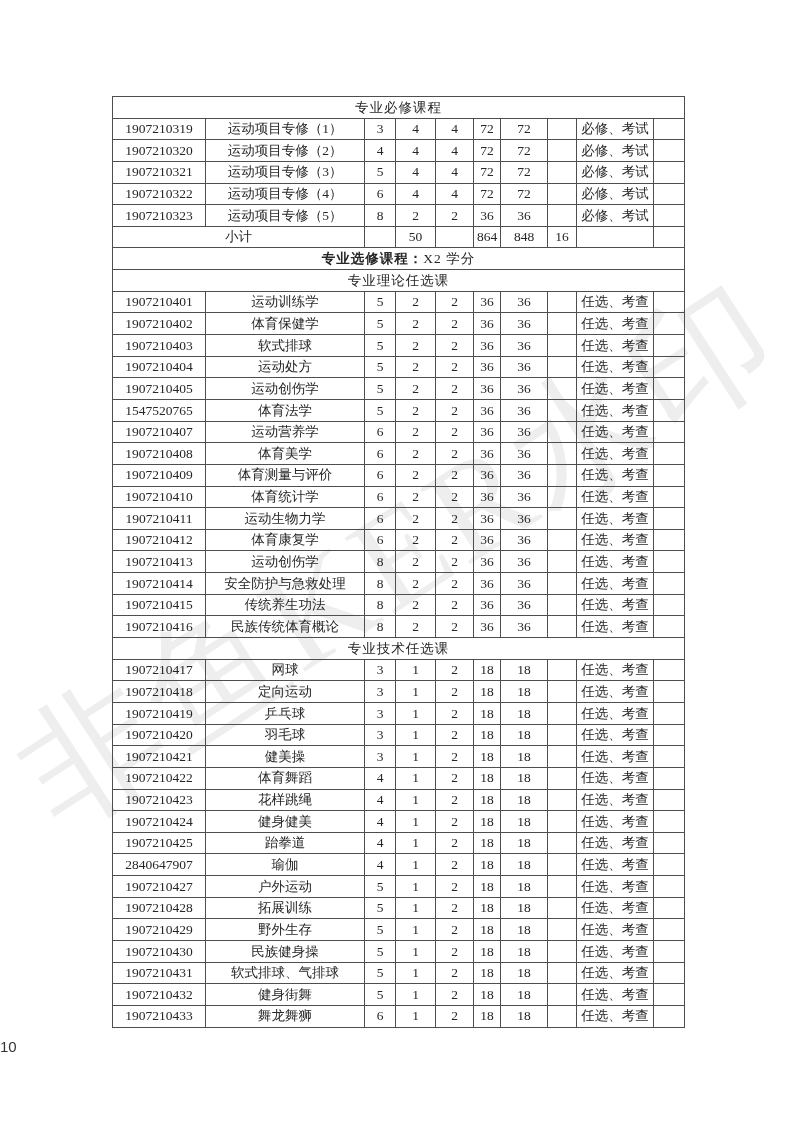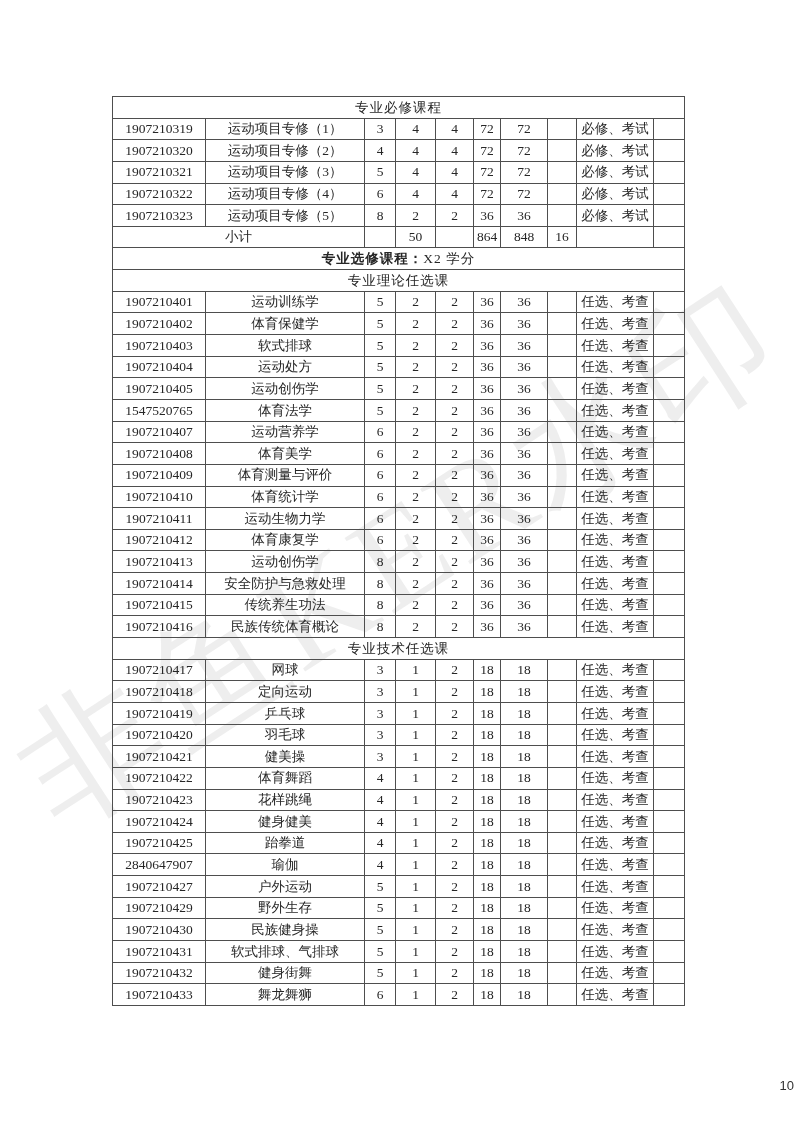--- a/index.html
+++ b/index.html
@@ -40,23 +40,23 @@
     line-height:1;
     color:#262626;
     overflow:hidden;
     white-space:nowrap;
   }
   table.curriculum tr{height:21.65px;}
   td.sec{font-size:15px;letter-spacing:1px;}
   .bold{font-weight:bold;}
   .pagenum{
     position:absolute;
-    left:0;top:1078px;width:794px;
-    text-align:right;
-    font-size:13px;color:#333;
+    left:0;top:1038px;width:794px;
+    text-align:left;
+    font-size:15px;color:#333;
     font-family:"Liberation Sans","DejaVu Sans",sans-serif;
   }
 </style>
 </head>
 <body>
 
 <div class="page">
 
   <div class="watermark">非鱼KER水印</div>
 
@@ -475,20 +475,32 @@
           <td>5</td>
           <td>1</td>
           <td>2</td>
           <td>18</td>
           <td>18</td>
           <td></td>
           <td>任选、考查</td>
           <td></td>
         </tr>
         <tr>
+          <td>1907210428</td>
+          <td>拓展训练</td>
+          <td>5</td>
+          <td>1</td>
+          <td>2</td>
+          <td>18</td>
+          <td>18</td>
+          <td></td>
+          <td>任选、考查</td>
+          <td></td>
+        </tr>
+        <tr>
           <td>1907210429</td>
           <td>野外生存</td>
           <td>5</td>
           <td>1</td>
           <td>2</td>
           <td>18</td>
           <td>18</td>
           <td></td>
           <td>任选、考查</td>
           <td></td>

